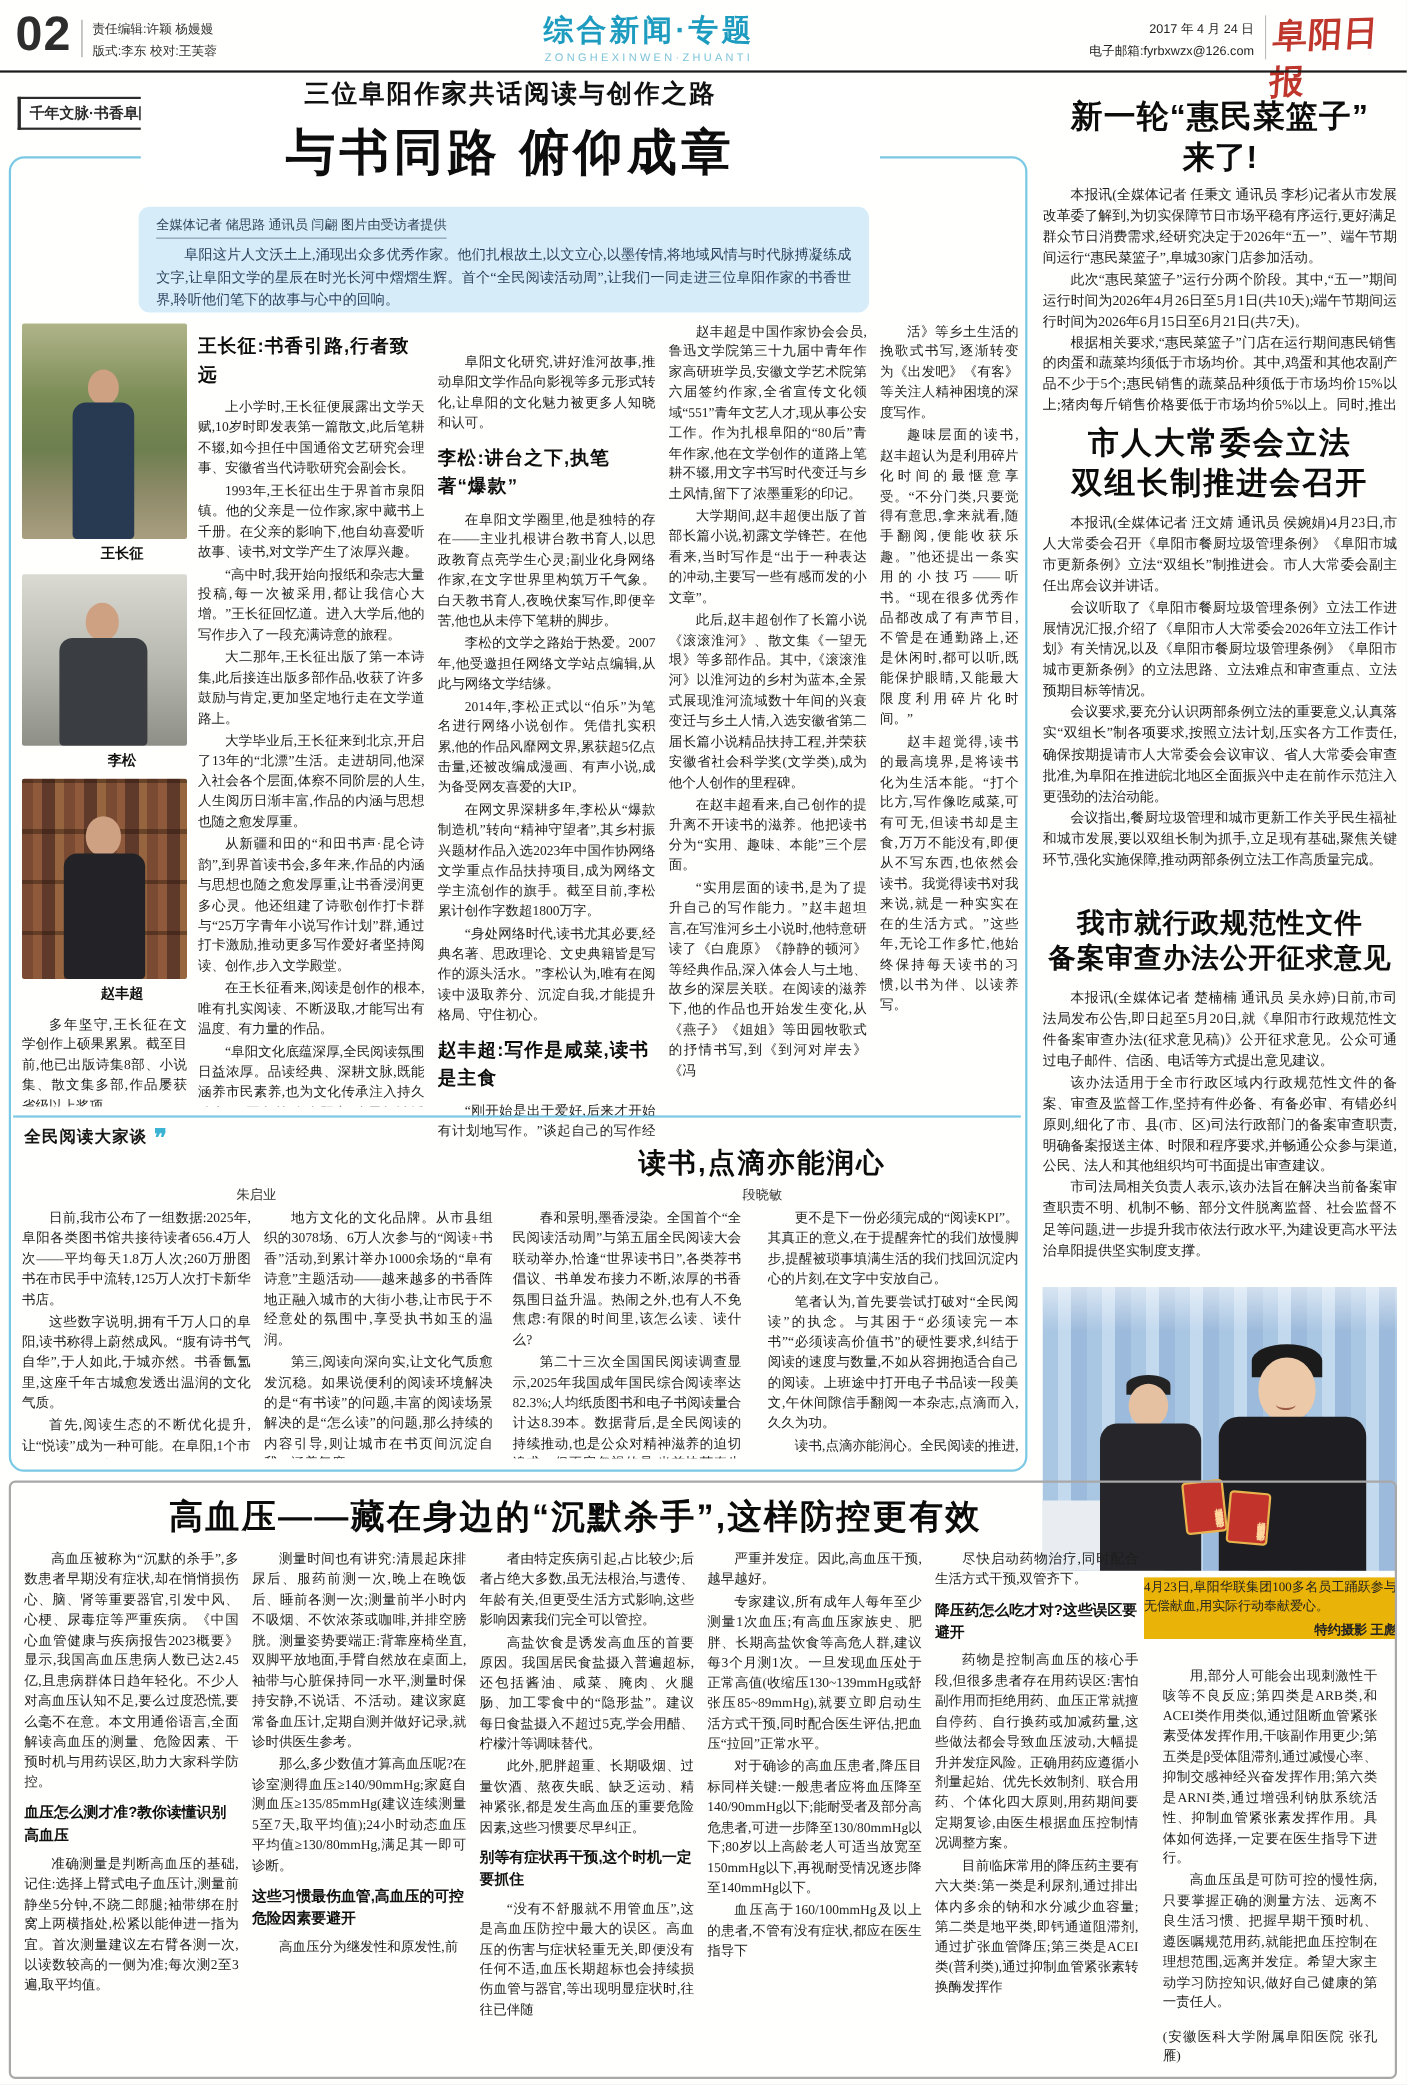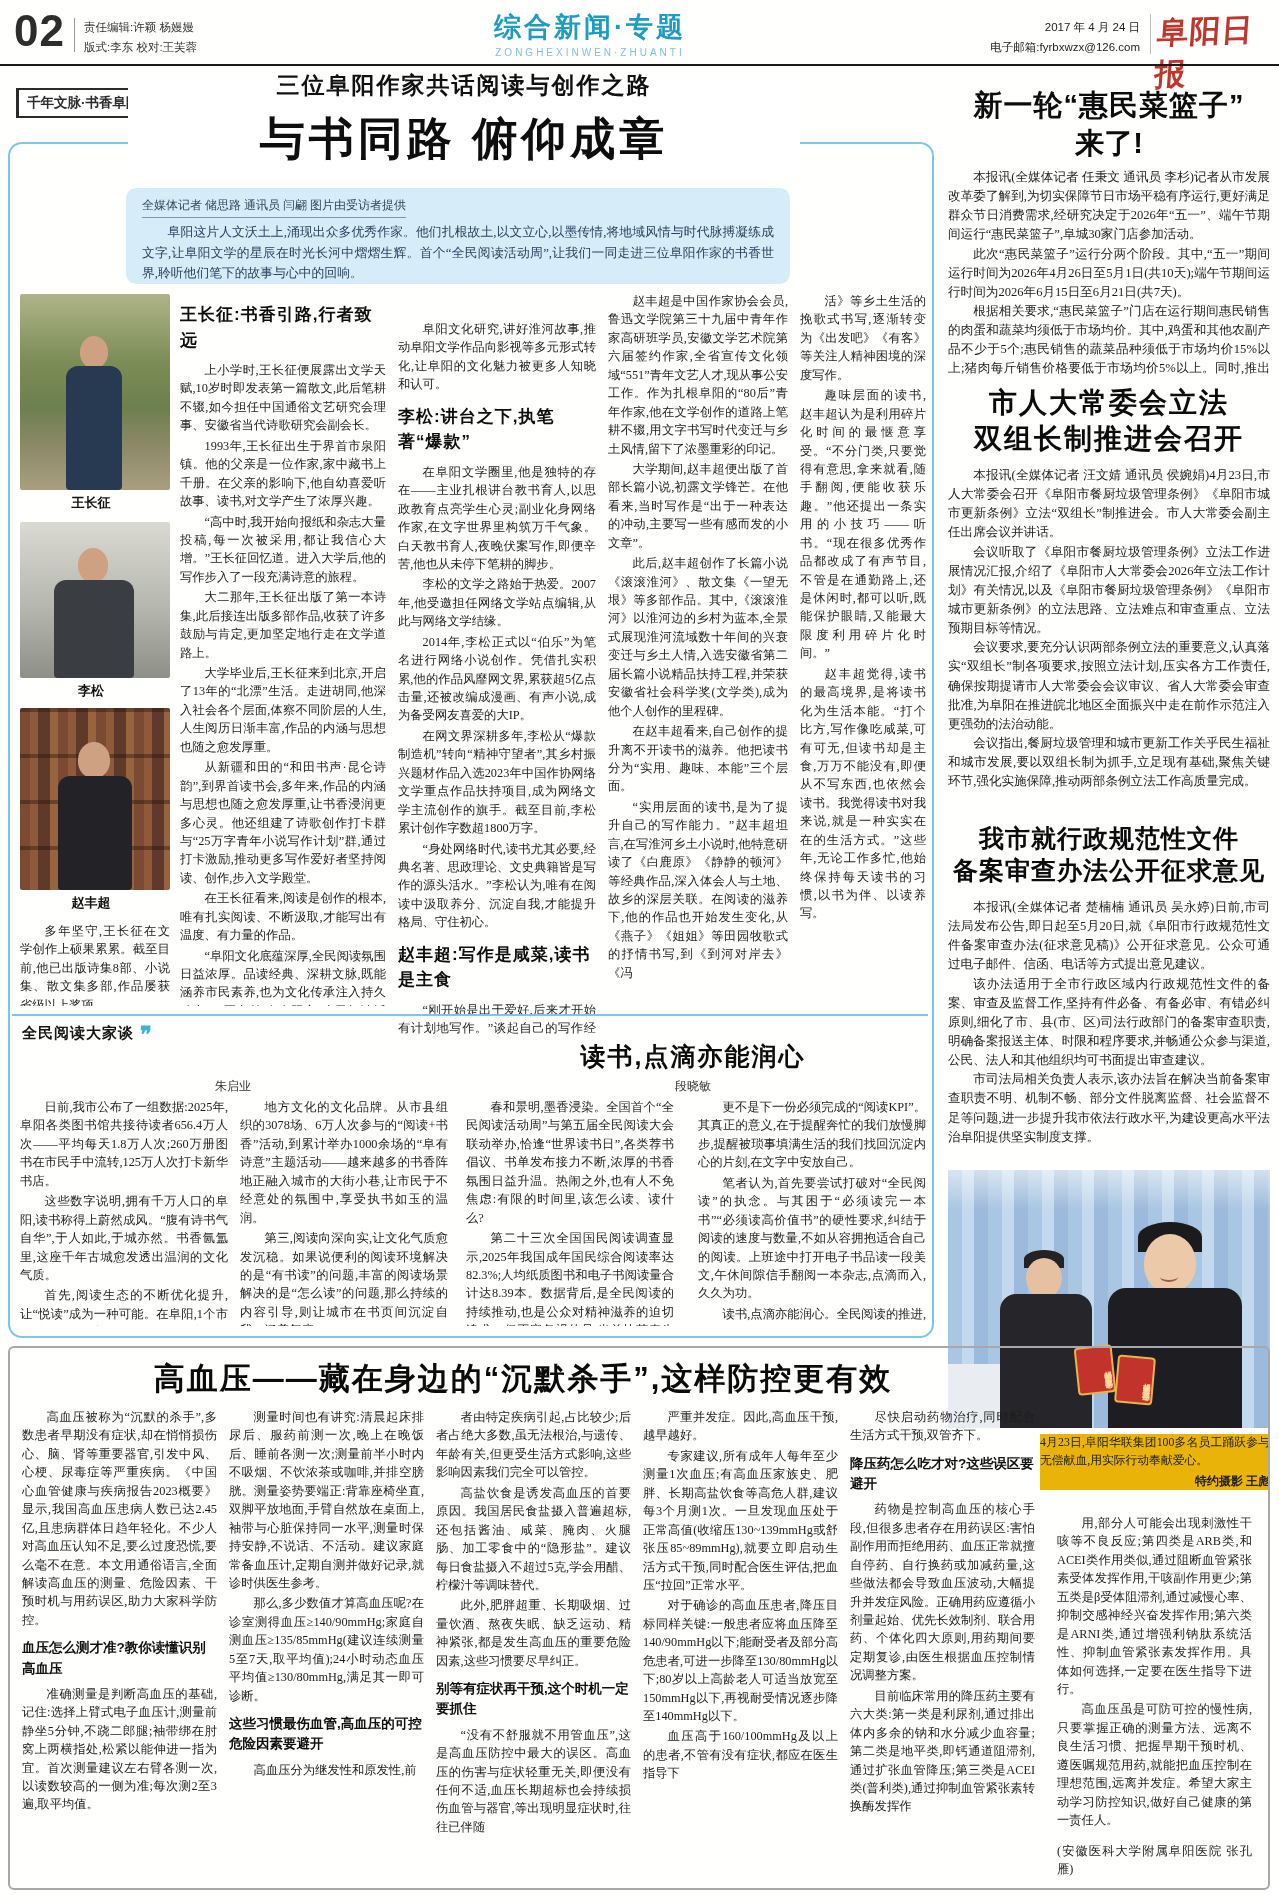--- a/index.html
+++ b/index.html
@@ -25,21 +25,21 @@
   .headblock{left:128px;top:70px;width:672px;background:#fff;text-align:center;padding-bottom:4px;}
   .kicker{font-size:23px;font-weight:600;letter-spacing:2px;color:#111;}
   .headline{font-size:45px;font-weight:900;letter-spacing:4px;color:#0d0d0d;margin-top:8px;}
   .introbox{left:126px;top:188px;width:664px;height:96px;background:#d7ecf9;border-radius:10px;
             padding:7px 16px;box-sizing:border-box;overflow:hidden;}
   .byline{display:inline-block;font-size:12px;color:#33465c;border-bottom:1px solid #7f94a8;
           padding-bottom:3px;margin-bottom:4px;font-family:"Liberation Serif",serif;}
   .intro{margin:0;font-family:"Liberation Serif",serif;font-size:12.8px;line-height:1.62;color:#29425c;
          text-indent:2em;text-align:justify;}
   .photo{left:20px;width:150px;overflow:hidden;border-radius:2px;}
-  .cap{left:16px;width:150px;text-align:center;font-size:13px;font-weight:600;color:#111;}
+  .cap{left:36px;width:150px;text-align:center;font-size:13px;font-weight:600;color:#111;}
   .col{overflow:hidden;font-family:"Liberation Serif",serif;font-size:12.3px;line-height:1.5;color:#1d1d1d;}
   .col p{margin:0 0 2px;}
   .bp{margin:0;text-indent:2em;text-align:justify;}
   .colh{font-family:"Liberation Sans",sans-serif;font-weight:900;font-size:17px;letter-spacing:1px;
         margin:10px 0 8px;color:#0e0e0e;}
   .colh2{font-family:"Liberation Sans",sans-serif;font-weight:900;font-size:13.5px;margin:9px 0 6px;color:#101010;}
   .strip{left:20px;top:922px;width:150px;height:84px;}
   
   .ph1{background:linear-gradient(180deg,#b0b489 0%,#7c8d57 34%,#6d7f4e 58%,#8d8a68 78%,#a99f80 100%);}
   .ph2{background:linear-gradient(180deg,#dadad3 0%,#b5b6ae 55%,#8e9088 100%);}

